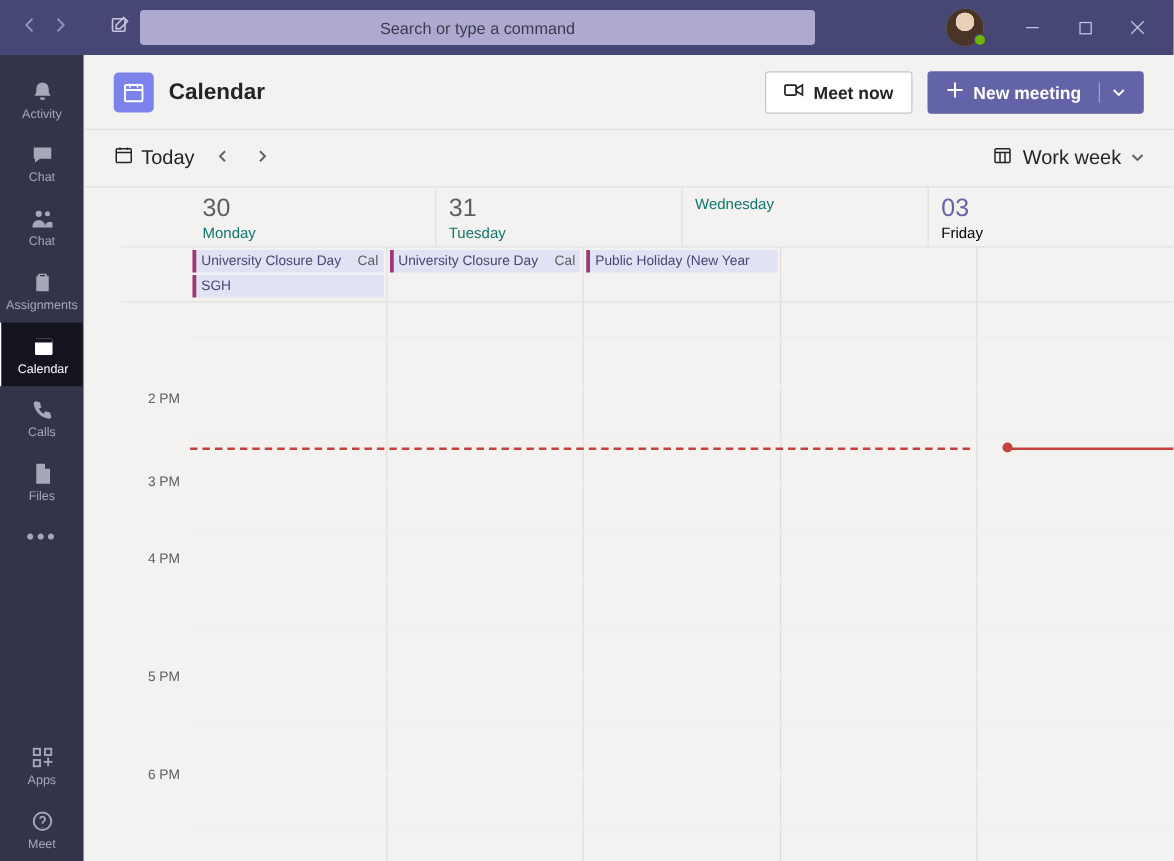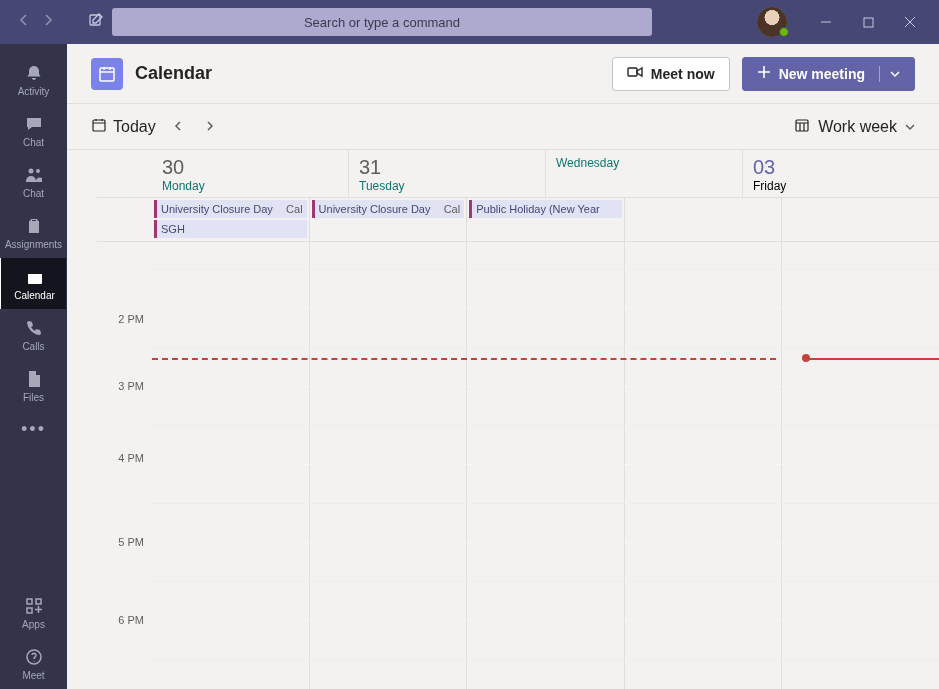--- a/index.html
+++ b/index.html
@@ -317,21 +317,21 @@
         </div>
         <div class="alldaycell"></div>
         <div class="alldaycell"></div>
       </div>
 
       <div class="timegrid" id="timegrid">
         <div class="rows">
           <div class="timegutter" id="timegutter">
               <div class="label" style="top: 77px;">2 PM</div>
               <div class="label" style="top: 144.3px;">3 PM</div>
-              <div class="label" style="top: 216px;">4 PM</div>
+              <div class="label" style="top: 205px;">4 PM</div>
               <div class="label" style="top: 300.3px;">5 PM</div>
               <div class="label" style="top: 378.3px;">6 PM</div>
             </div>
           <div class="cols" id="cols">
             <div class="col"></div>
             <div class="col"></div>
             <div class="col"></div>
             <div class="col"></div>
             <div class="col"></div>
           </div>

